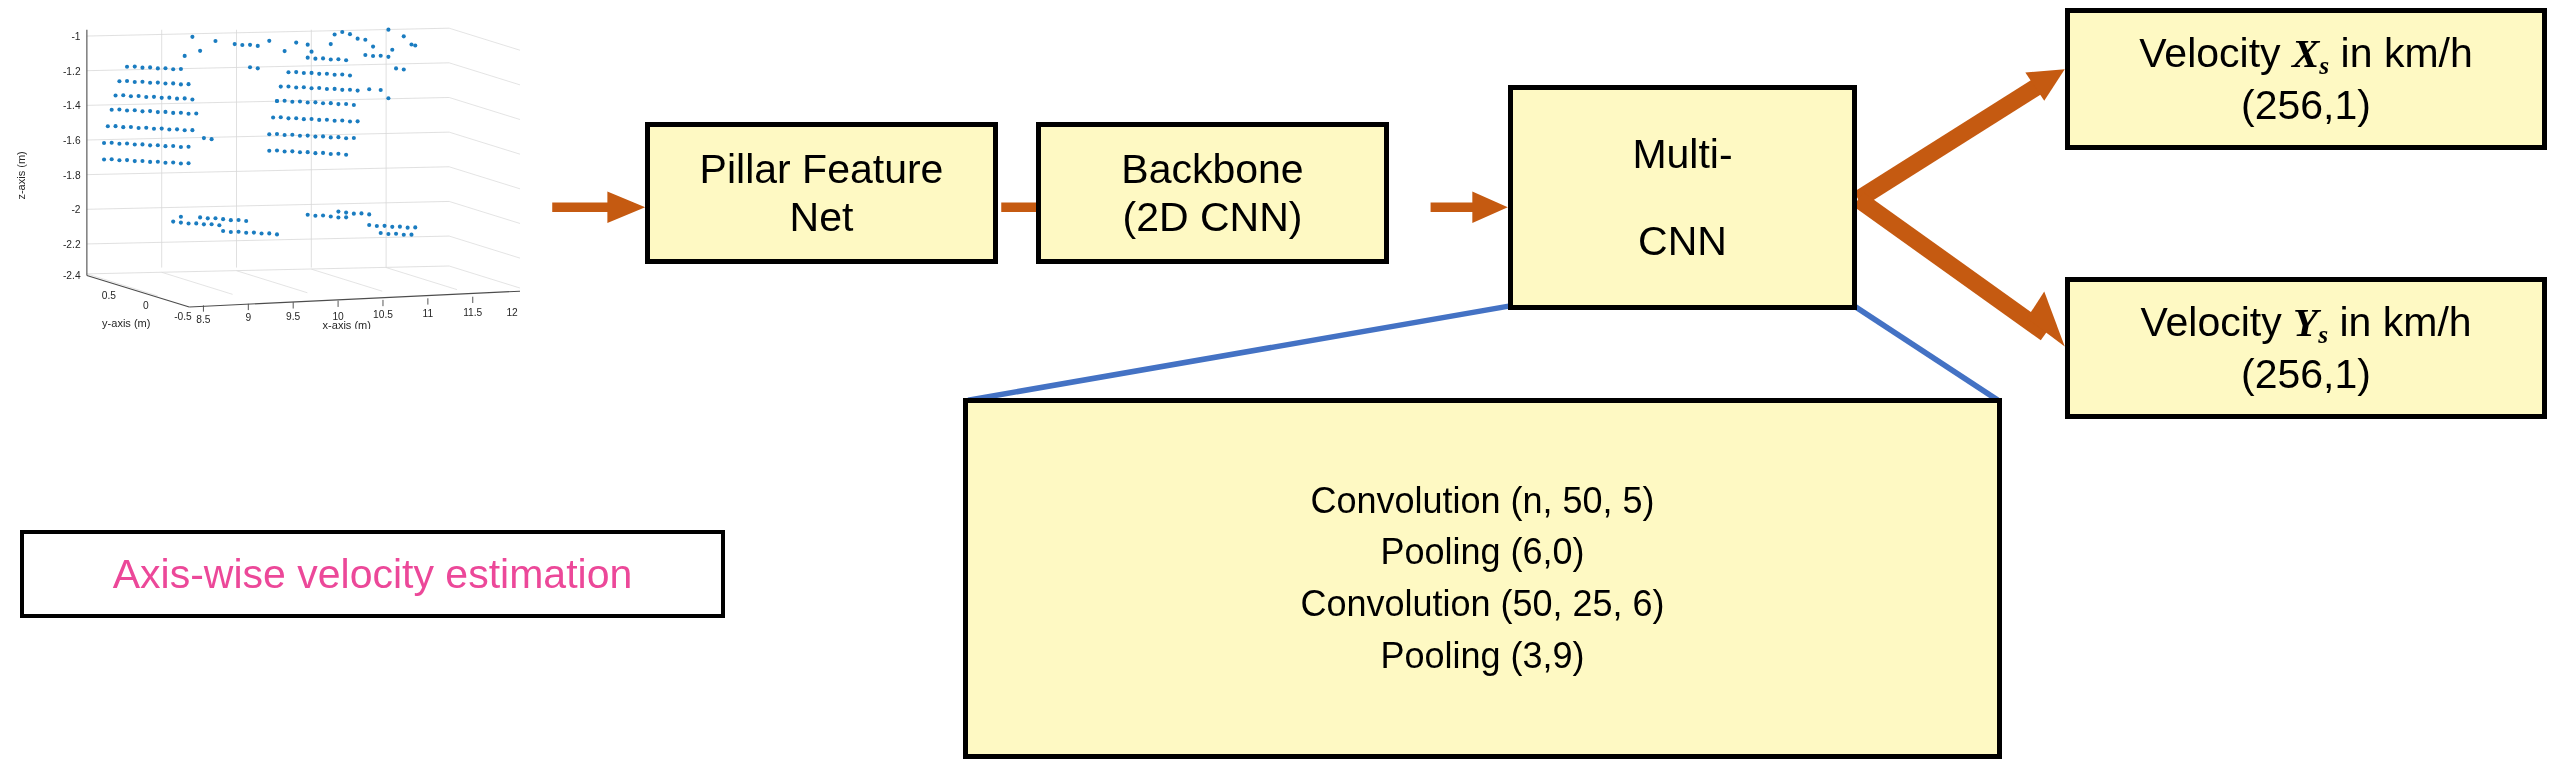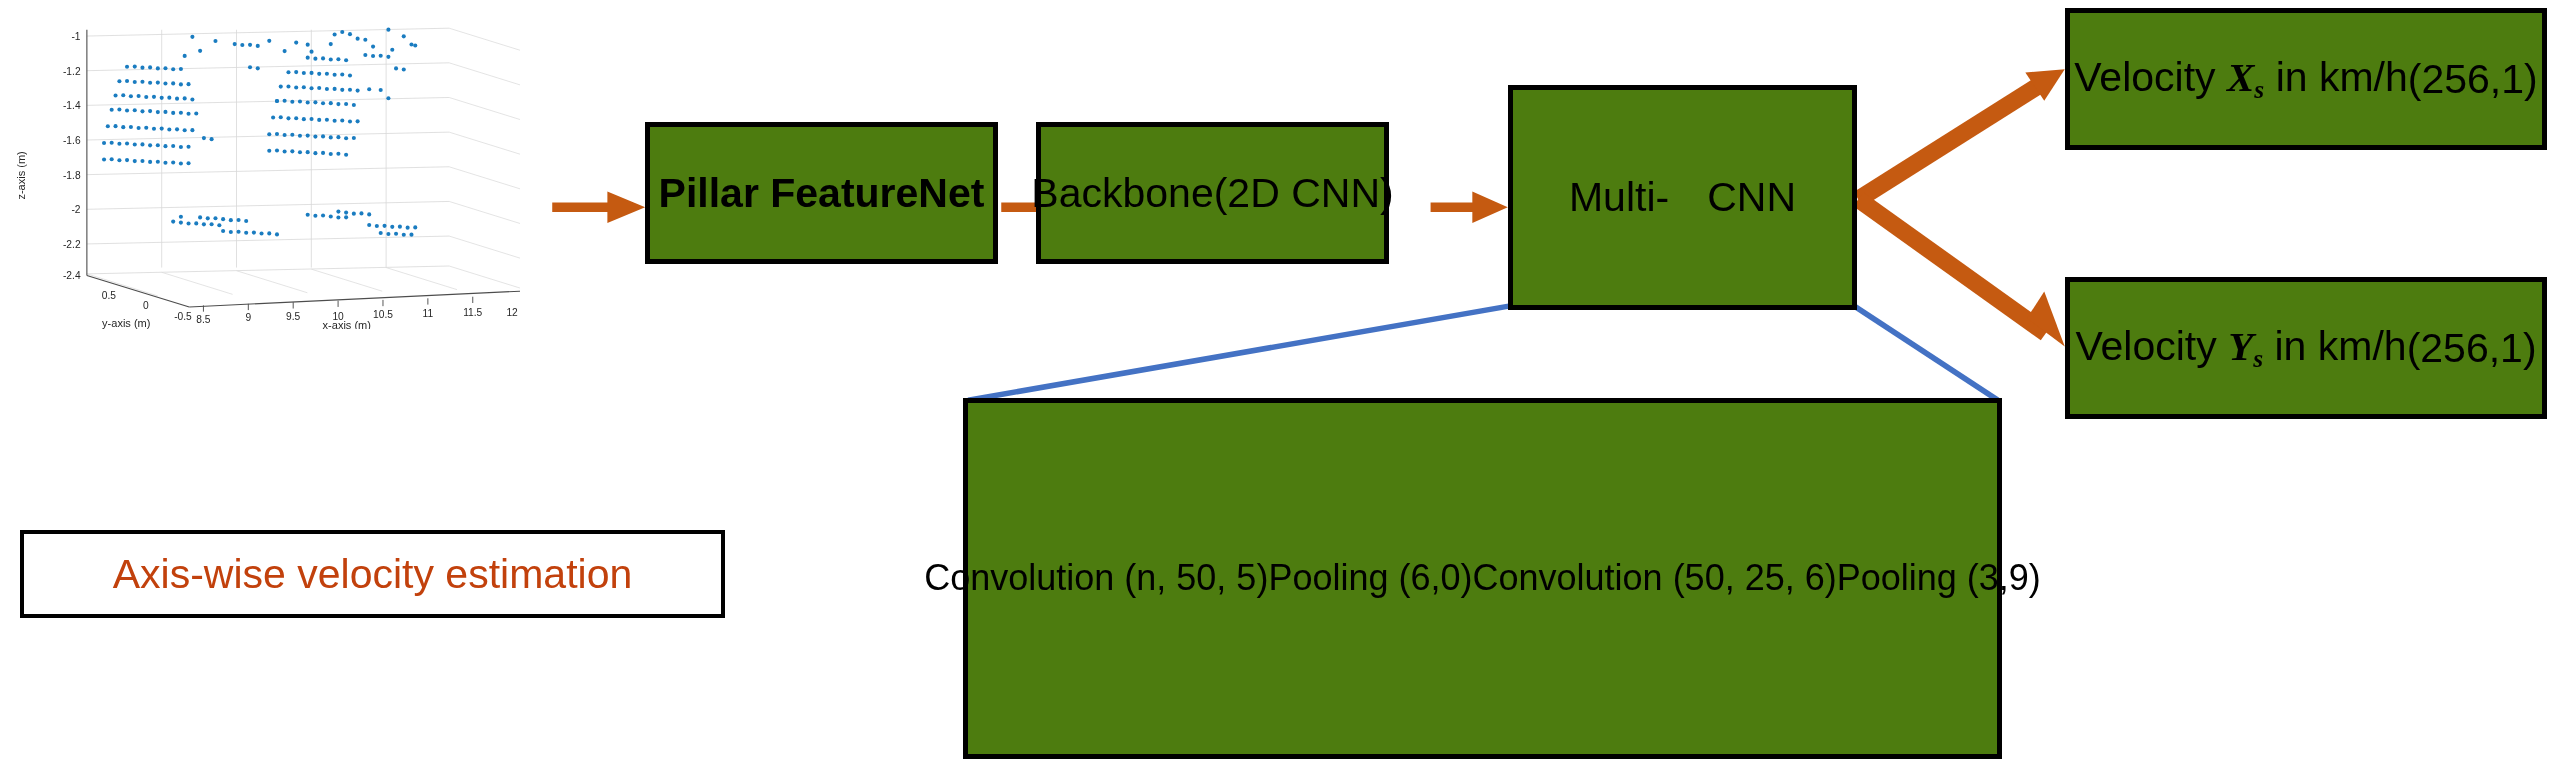--- a/index.html
+++ b/index.html
@@ -12,34 +12,34 @@
     width: 2576px;
     height: 772px;
     background: #ffffff;
     font-family: "Liberation Sans", sans-serif;
     overflow: hidden;
   }
 
   
   .flowbox {
     position: absolute;
-    background: #4d7c0f;
+    background: #fef9c3;
     border: 5.5px solid #000000;
     box-sizing: border-box;
     display: flex;
-    flex-direction: row;
+    flex-direction: column;
     align-items: center;
     justify-content: center;
     text-align: center;
     color: #000000;
     line-height: 1.18;
   }
   .flowbox .line { display: block; white-space: nowrap; }
 
-  #box-pillar   { left: 645px;  top: 122px; width: 353px; height: 142px; font-size: 41px; font-weight: bold; }
+  #box-pillar   { left: 645px;  top: 122px; width: 353px; height: 142px; font-size: 41px; }
   #box-backbone { left: 1036px; top: 122px; width: 353px; height: 142px; font-size: 41px; }
   #box-multireg { left: 1508px; top: 85px; width: 349px; height: 225px; font-size: 41px; gap: 38px; }
 
   #box-velx { left: 2065px; top: 8px;  width: 482px; height: 142px; font-size: 41px; }
   #box-vely { left: 2065px; top: 277px; width: 482px; height: 142px; font-size: 41px; }
 
   #box-detail {
     left: 963px; top: 398px; width: 1039px; height: 361px;
     font-size: 36px;
   }
@@ -49,21 +49,21 @@
   #box-caption {
     position: absolute;
     left: 20px; top: 530px; width: 705px; height: 88px;
     background: #ffffff;
     border: 4px solid #000000;
     box-sizing: border-box;
     display: flex;
     align-items: center;
     justify-content: center;
     font-size: 41px;
-    color: #c2410c;
+    color: #ec4899;
   }
 
   
   .var { font-family: "Liberation Serif", serif; font-style: italic; font-weight: bold; }
   .var sub { font-size: 0.62em; font-style: italic; font-weight: bold; vertical-align: -0.28em; }
 
   
   #connectors, #plot {
     position: absolute;
     left: 0; top: 0;

